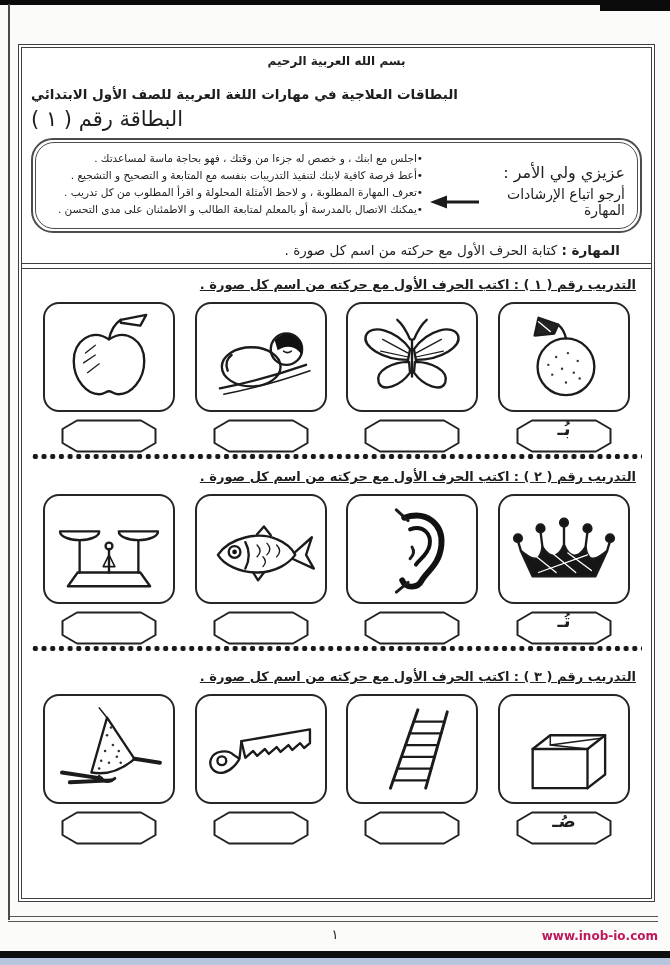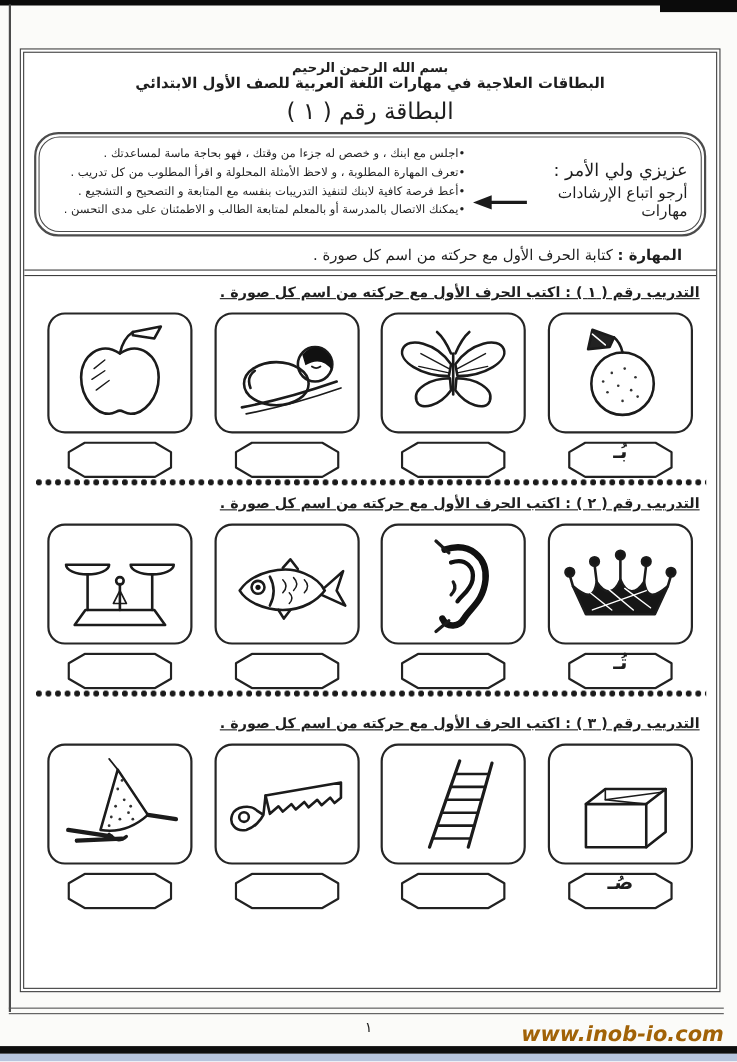--- a/index.html
+++ b/index.html
@@ -11,30 +11,30 @@
   }
   
   .scan-top{position:absolute;top:0;left:0;width:670px;height:5px;background:#0b0b0b;}
   .scan-top-right{position:absolute;top:0;right:0;width:70px;height:11px;background:#0b0b0b;}
   .scan-left-line{position:absolute;top:4px;left:8px;width:2px;height:916px;background:#4a4a4a;}
   .outer-bottom-rule{position:absolute;left:8px;top:916px;width:650px;height:4px;
     border-top:1.5px solid #555;border-bottom:1.5px solid #555;}
   .scan-bottom-black{position:absolute;left:0;top:951px;width:670px;height:7px;background:#0e0e0e;}
   .scan-bottom-blue{position:absolute;left:0;top:958px;width:670px;height:7px;background:#b7c5de;}
   .page-number{position:absolute;top:927px;left:0;width:670px;text-align:center;font-size:13px;}
-  .watermark{position:absolute;top:929px;right:12px;font-size:19px;font-weight:bold;font-style:italic;color:#a16207;direction:ltr;}
+  .watermark{position:absolute;top:929px;right:12px;font-size:12px;font-weight:bold;color:#be185d;direction:ltr;}
   
   .frame{
     position:absolute;left:18px;top:44px;width:637px;height:858px;box-sizing:border-box;
     border:4px double #3f3f3f;background:#fff;padding:3px 9px;overflow:hidden;
   }
   .bismillah{font-size:12px;font-weight:bold;text-align:center;margin-top:3px;}
-  .doc-title{font-size:13.5px;font-weight:bold;text-align:center;margin-top:0;}
+  .doc-title{font-size:13.5px;font-weight:bold;text-align:left;margin-top:18px;}
   .school-line{font-size:12px;margin-top:3px;padding:0 2px;white-space:nowrap;overflow:hidden;}
-  .card-number{font-size:21px;text-align:center;margin:5px 0 7px;}
+  .card-number{font-size:21px;text-align:left;margin:5px 0 7px;}
   
   .note-box-outer{border:2px solid #4c4c4c;border-radius:22px;padding:2px;background:#fff;}
   .note-box-inner{border:1.2px solid #4c4c4c;border-radius:19px;padding:6px 12px 10px;display:flex;gap:6px;align-items:flex-start;}
   .note-right{width:196px;flex:0 0 auto;padding-top:2px;}
   .salutation{font-size:16px;line-height:1.3;margin-top:12px;}
   .request-row{font-size:14px;display:flex;align-items:center;gap:5px;margin-top:2px;}
   .arrow-svg{flex:0 0 auto;}
   .note-bullets{flex:1 1 auto;font-size:10.5px;line-height:1.62;text-align:right;padding-top:1px;}
   
   .skill-line{margin:9px 22px 5px;font-size:13.5px;}
@@ -58,40 +58,40 @@
 </style>
 </head>
 <body>
 
 <div class="scan-top"></div>
 <div class="scan-top-right"></div>
 <div class="scan-left-line"></div>
 
 <div class="frame">
 
-  <div class="bismillah">بسم الله الرحمن الرحيم</div>
+  <div class="bismillah">بسم الله العربية الرحيم</div>
   <div class="doc-title">البطاقات العلاجية في مهارات اللغة العربية للصف الأول الابتدائي</div>
   <div class="card-number">البطاقة رقم ( ١ )</div>
 
   <div class="note-box-outer">
     <div class="note-box-inner">
       <div class="note-right">
         <div class="salutation">عزيزي ولي الأمر :</div>
         <div class="request-row">
-          <span>أرجو اتباع الإرشادات مهارات</span>
+          <span>أرجو اتباع الإرشادات المهارة</span>
           <svg class="arrow-svg" width="52" height="16" viewBox="0 0 52 16">
             <line x1="16" y1="8" x2="50" y2="8" stroke="#1b1b1b" stroke-width="3"></line>
             <polygon points="1,8 18,1.5 18,14.5" fill="#1b1b1b"></polygon>
           </svg>
         </div>
       </div>
       <div class="note-bullets">
         <div>•اجلس مع ابنك ، و خصص له جزءا من وقتك ، فهو بحاجة ماسة لمساعدتك .</div>
+        <div>•أعط فرصة كافية لابنك لتنفيذ التدريبات بنفسه مع المتابعة و التصحيح و التشجيع .</div>
         <div>•تعرف المهارة المطلوبة ، و لاحظ الأمثلة المحلولة و اقرأ المطلوب من كل تدريب .</div>
-        <div>•أعط فرصة كافية لابنك لتنفيذ التدريبات بنفسه مع المتابعة و التصحيح و التشجيع .</div>
         <div>•يمكنك الاتصال بالمدرسة أو بالمعلم لمتابعة الطالب و الاطمئنان على مدى التحسن .</div>
       </div>
     </div>
   </div>
 
   <div class="skill-line">
     <span class="skill-label">المهارة :</span>
     <span>كتابة الحرف الأول مع حركته من اسم كل صورة .</span>
   </div>
   <div class="hr-double"></div>

